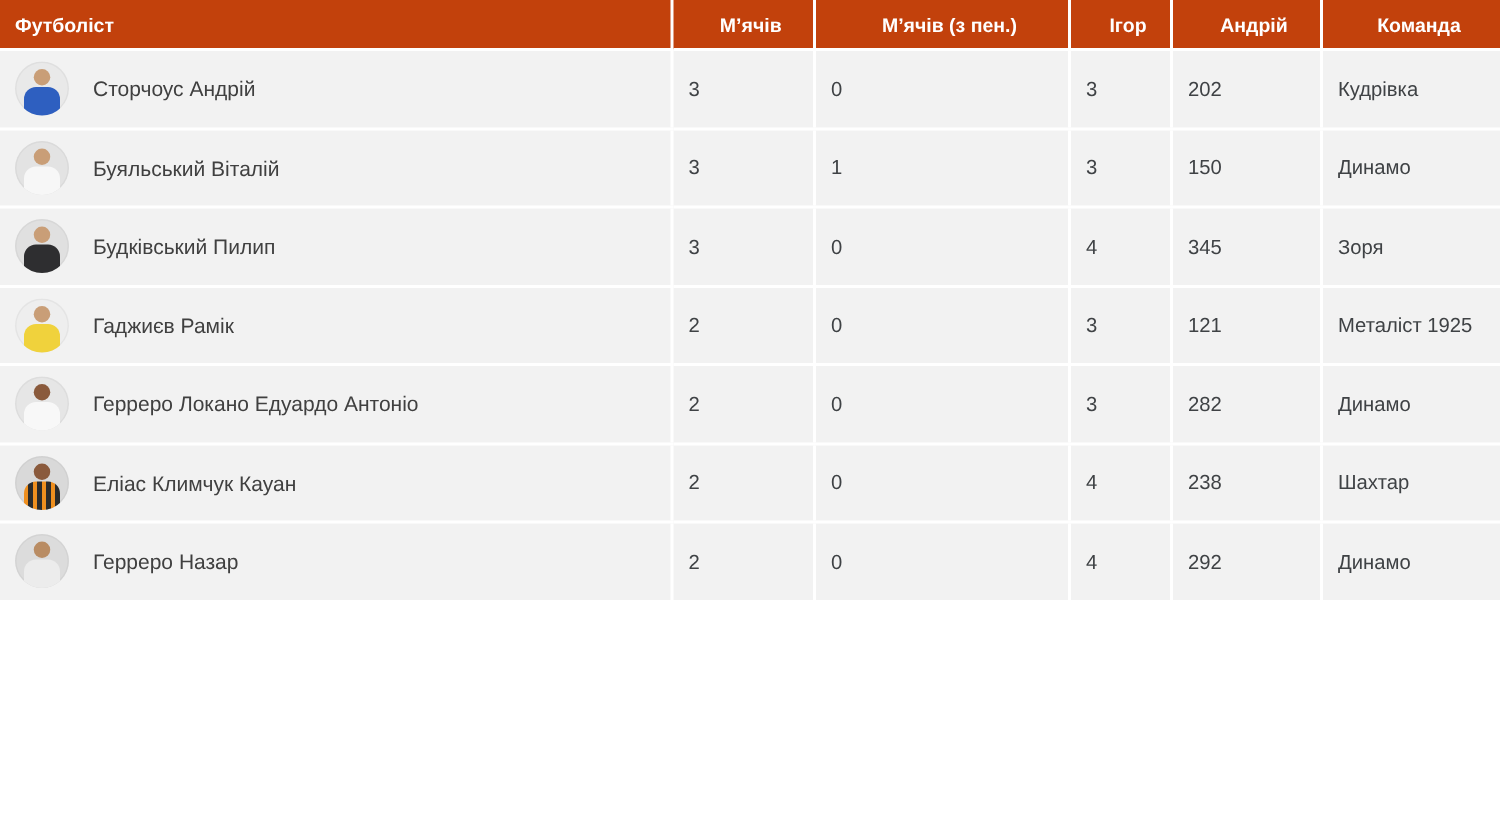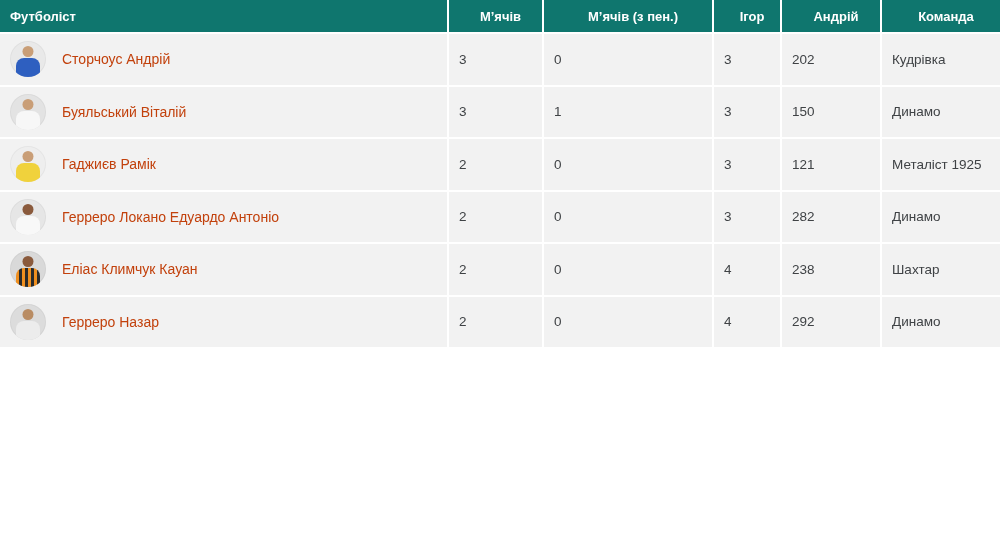--- a/index.html
+++ b/index.html
@@ -9,21 +9,21 @@
     height: 558px;
     overflow: hidden;
     font-family: "Liberation Sans", sans-serif;
   }
   table.stats {
     width: 1000px;
     border-collapse: collapse;
     table-layout: fixed;
   }
   thead th {
-    background: #0f766e;
+    background: #c2410c;
     color: #ffffff;
     font-size: 13px;
     font-weight: bold;
     text-align: left;
     height: 33px;
     padding: 0 0 0 10px;
     vertical-align: middle;
     border-bottom: 2px solid #ffffff;
   }
   thead th + th { border-left: 2px solid #ffffff; text-align: center; }
@@ -77,21 +77,21 @@
     top: 6px;
   }
   .avatar.placeholder .av-body {
     width: 26px;
     height: 18px;
     top: 20px;
     border-radius: 12px 12px 0 0;
   }
   .player-link {
     font-size: 14px;
-    color: #c2410c;
+    color: #404040;
     text-decoration: none;
     cursor: pointer;
     white-space: nowrap;
   }
 </style>
 </head>
 <body>
 
 <table class="stats">
   <colgroup>
@@ -141,20 +141,36 @@
         </td>
         <td>3</td>
         <td>1</td>
         <td>3</td>
         <td>150</td>
         <td>Динамо</td>
       </tr>
       <tr>
         <td>
           <div class="player-cell">
+            <span class="avatar" style="background: rgb(224, 224, 224);">
+              <span class="av-head" style="background: rgb(201, 158, 119);"></span>
+              <span class="av-body" style="background: rgb(46, 46, 48);"></span>
+            </span>
+            <a class="player-link">Будківський Пилип</a>
+          </div>
+        </td>
+        <td>3</td>
+        <td>0</td>
+        <td>4</td>
+        <td>345</td>
+        <td>Зоря</td>
+      </tr>
+      <tr>
+        <td>
+          <div class="player-cell">
             <span class="avatar" style="background: rgb(238, 238, 238);">
               <span class="av-head" style="background: rgb(201, 158, 119);"></span>
               <span class="av-body" style="background: rgb(240, 210, 60);"></span>
             </span>
             <a class="player-link">Гаджиєв Рамік</a>
           </div>
         </td>
         <td>2</td>
         <td>0</td>
         <td>3</td>

